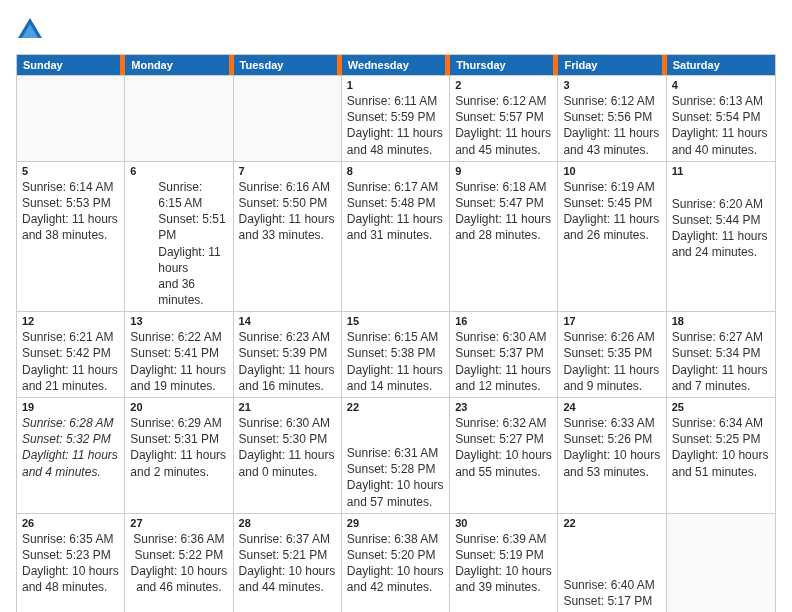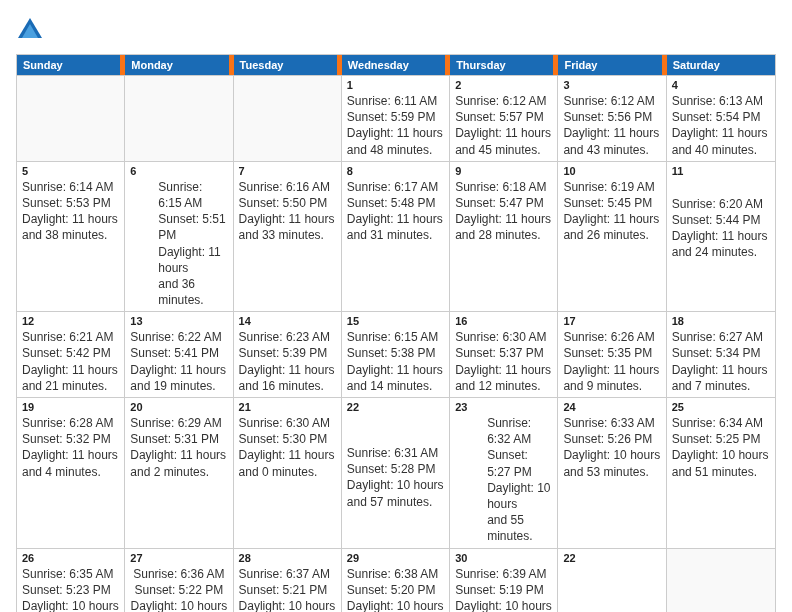--- a/index.html
+++ b/index.html
@@ -274,21 +274,21 @@
             <div class="day-num">18</div>
             <div class="cell-text" style="white-space: pre-line;">Sunrise: 6:27 AM
 Sunset: 5:34 PM
 Daylight: 11 hours
 and 7 minutes.</div>
           </div>
         </div>
         <div class="cal-row">
           <div class="cal-cell">
             <div class="day-num">19</div>
-            <div class="cell-text" style="white-space: pre-line;">Sunrise: 6:28 AM
+            <div class="cell-text" style="white-space: pre-line; font-style: italic;">Sunrise: 6:28 AM
 Sunset: 5:32 PM
 Daylight: 11 hours
 and 4 minutes.</div>
           </div>
           <div class="cal-cell">
             <div class="day-num">20</div>
             <div class="cell-text" style="white-space: pre-line;">Sunrise: 6:29 AM
 Sunset: 5:31 PM
 Daylight: 11 hours
 and 2 minutes.</div>
@@ -302,21 +302,21 @@
           </div>
           <div class="cal-cell">
             <div class="day-num">22</div>
             <div class="cell-text" style="white-space: pre-line; margin-top: 32px;">Sunrise: 6:31 AM
 Sunset: 5:28 PM
 Daylight: 10 hours
 and 57 minutes.</div>
           </div>
           <div class="cal-cell">
             <div class="day-num">23</div>
-            <div class="cell-text" style="white-space: pre-line; margin-left: 32px;">Sunrise: 6:32 AM
+            <div class="cell-text" style="white-space: pre-line;">Sunrise: 6:32 AM
 Sunset: 5:27 PM
 Daylight: 10 hours
 and 55 minutes.</div>
           </div>
           <div class="cal-cell">
             <div class="day-num">24</div>
             <div class="cell-text" style="white-space: pre-line;">Sunrise: 6:33 AM
 Sunset: 5:26 PM
 Daylight: 10 hours
 and 53 minutes.</div>

